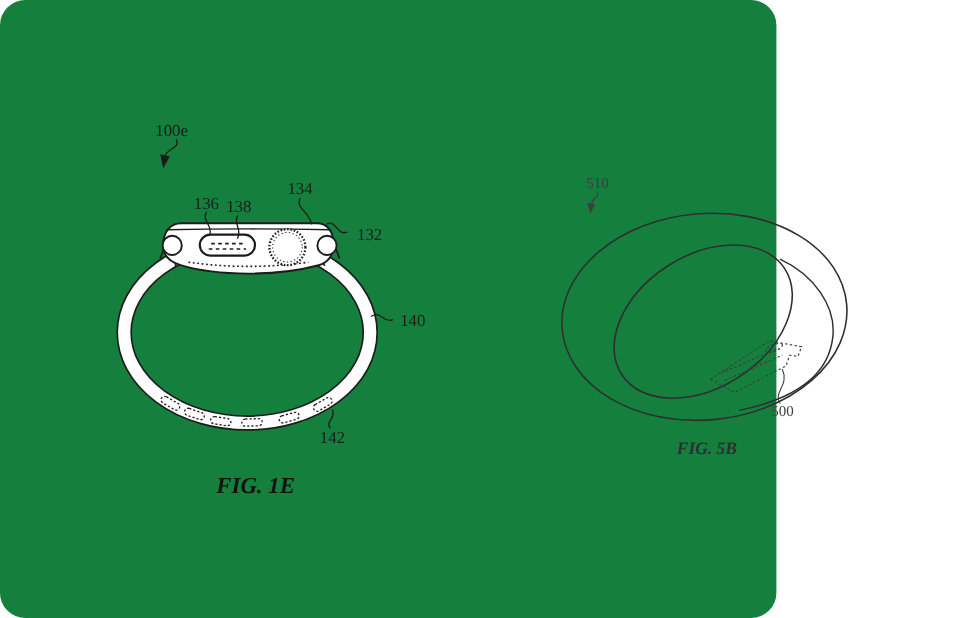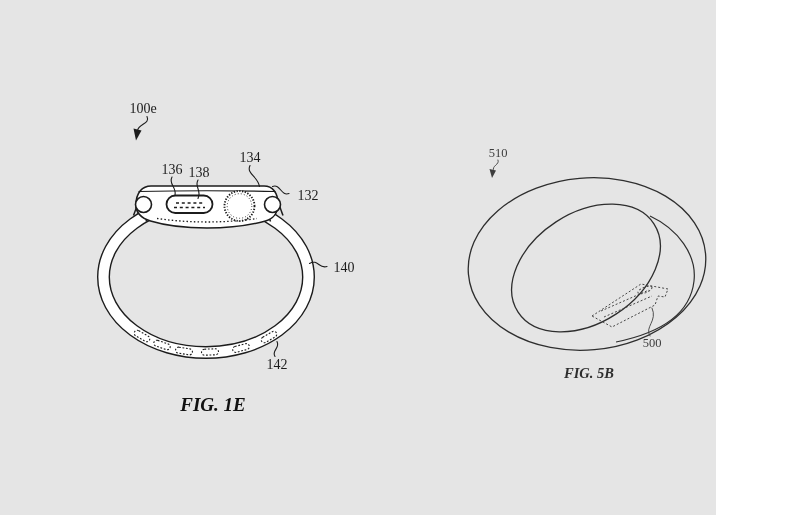--- a/index.html
+++ b/index.html
@@ -1,16 +1,16 @@
 <!DOCTYPE html>
 <html><head>
 <meta charset="utf-8">
 <style>
   html,body{margin:0;padding:0;background:#ffffff;width:800px;height:515px;overflow:hidden;}
-  .canvas-wrap{position:relative;width:716px;height:515px;background:#e5e5e5;}
+  .canvas-wrap{position:relative;width:647px;height:515px;background:#15803d;border-radius:21px;}
   svg{display:block;}
   text{font-family:"Liberation Serif","DejaVu Serif",serif;}
   .ref-num{font-size:14px;fill:#1c1c1c;}
   .ref-num-sm{font-size:12.5px;fill:#3d3d3d;}
   .fig-caption{font-size:19px;font-weight:bold;font-style:italic;fill:#111;}
   .fig-caption-sm{font-size:14.5px;font-weight:bold;font-style:italic;fill:#2e2e2e;}
   .ink{stroke:#1c1c1c;fill:none;}
   .ink-lt{stroke:#2e2e2e;fill:none;}
   .leader{stroke:#1c1c1c;stroke-width:1.1;fill:none;stroke-linecap:round;}
   .leader-lt{stroke:#3d3d3d;stroke-width:0.9;fill:none;stroke-linecap:round;}

